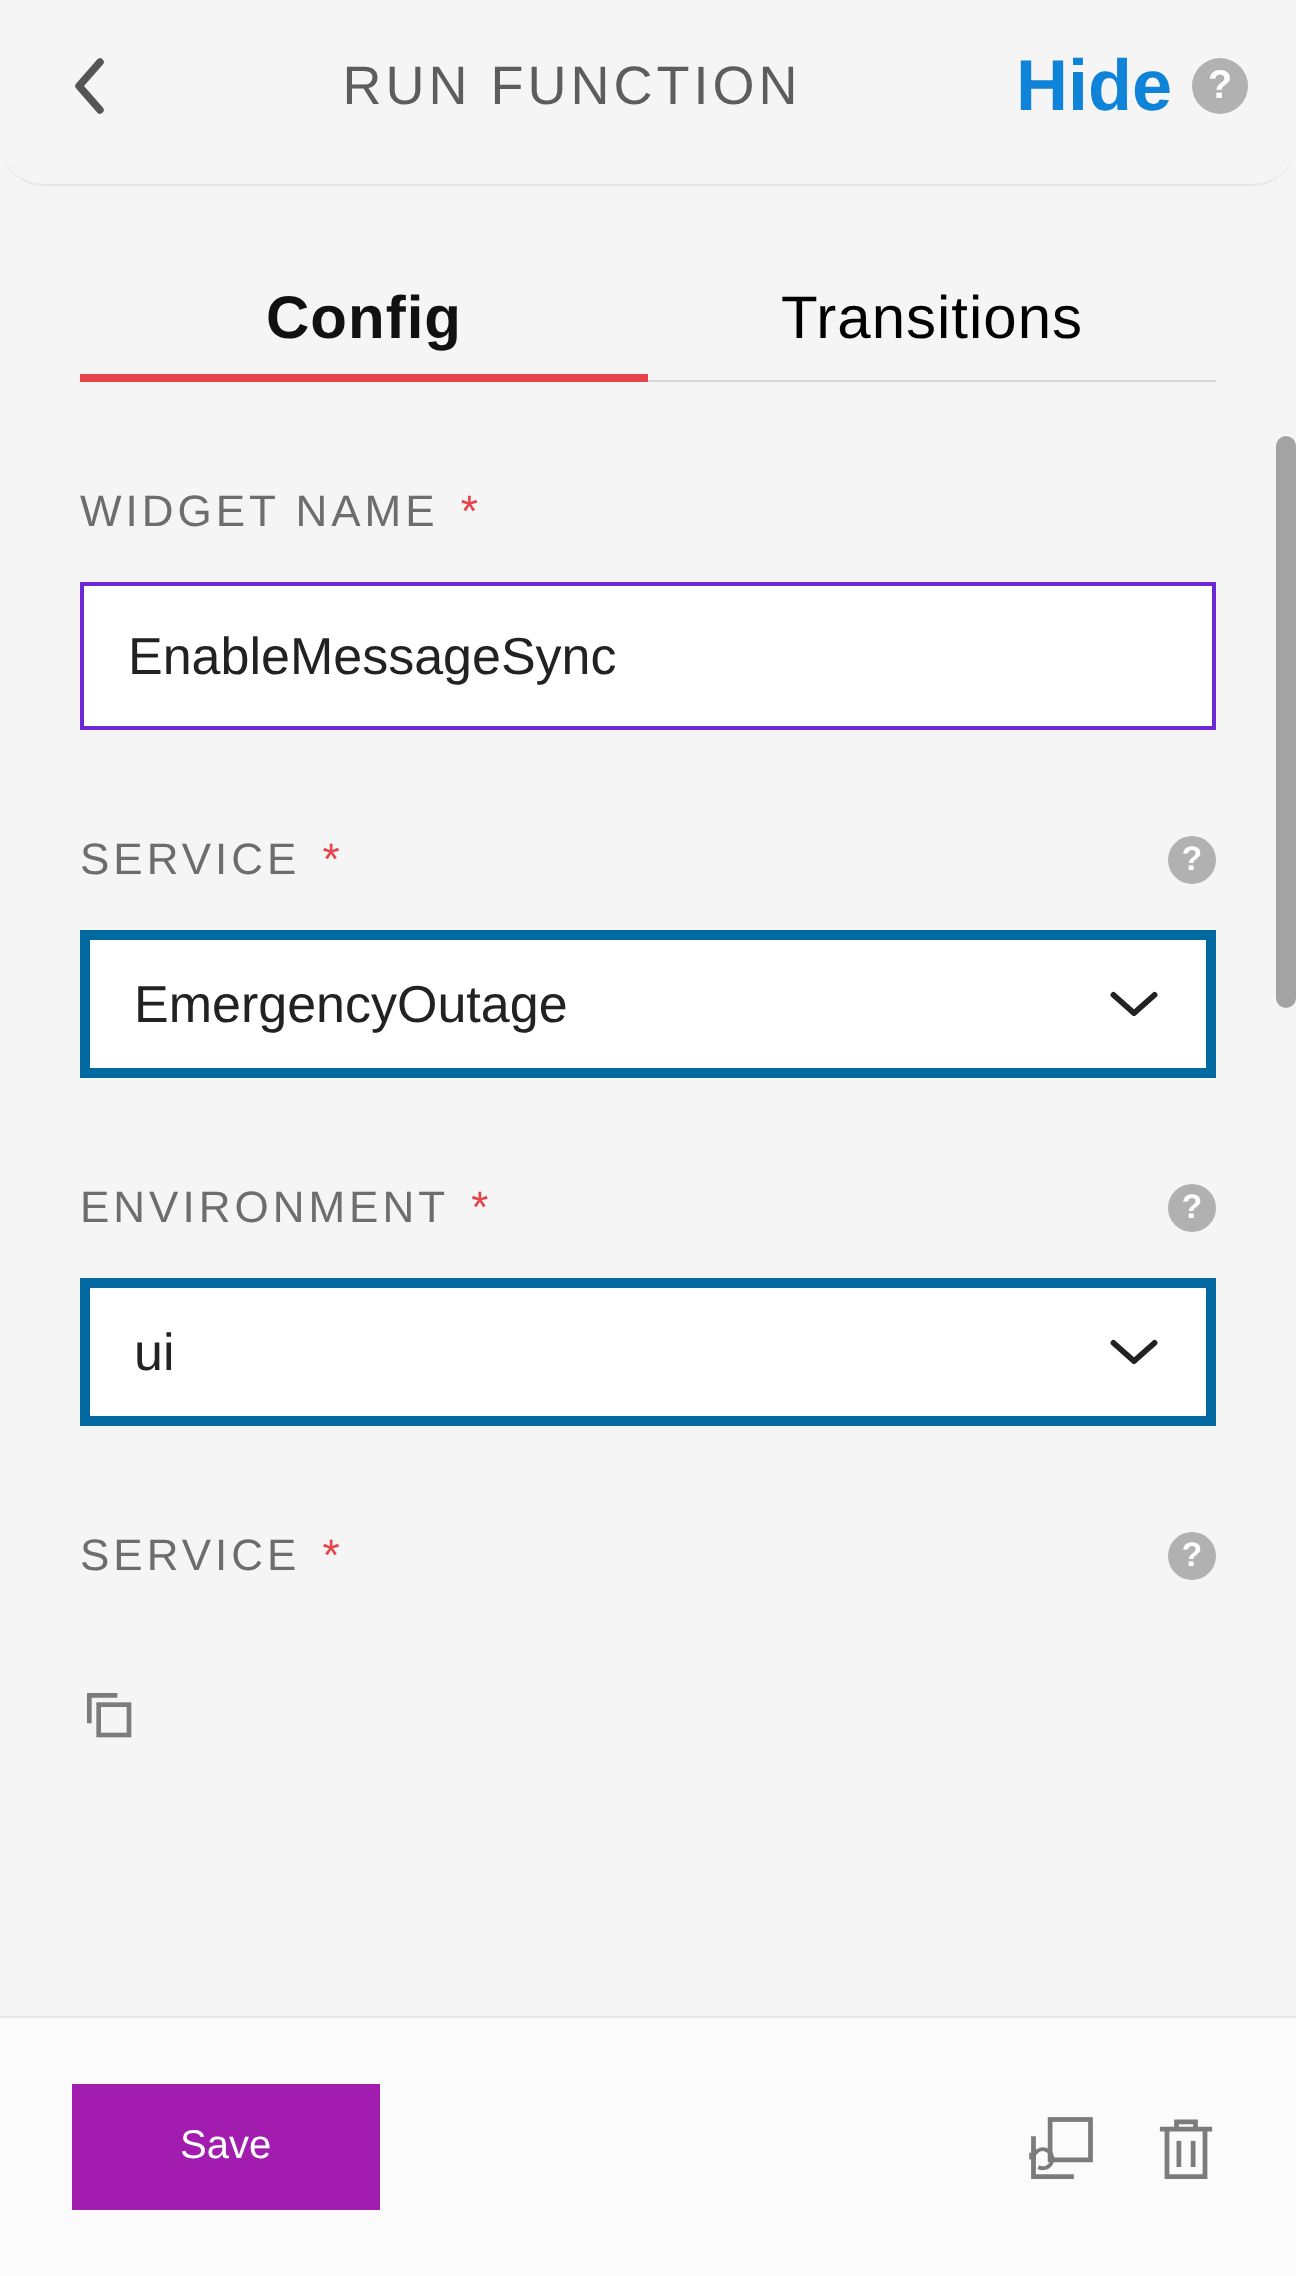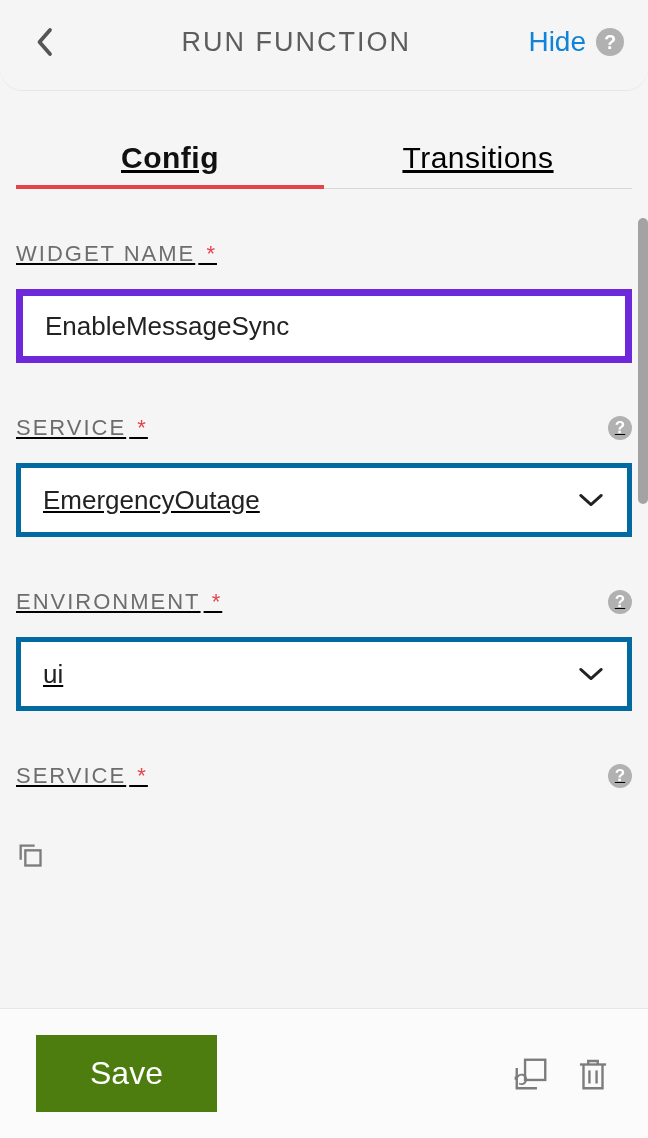--- a/index.html
+++ b/index.html
@@ -44,22 +44,22 @@
       text-align: center;
       flex: 1;
     }
     .header-right {
       display: flex;
       align-items: center;
       gap: 10px;
     }
     .hide-link {
       color: #0e83d8;
-      font-size: 28px;
-      font-weight: 400;
+      font-size: 36px;
+      font-weight: 700;
       cursor: pointer;
       text-decoration: none;
     }
     .help-circle {
       width: 28px;
       height: 28px;
       border-radius: 50%;
       background: #b1b1b1;
       color: #fff;
       display: inline-flex;
@@ -76,25 +76,24 @@
       background: #b1b1b1;
       color: #fff;
       display: inline-flex;
       align-items: center;
       justify-content: center;
       font-size: 17px;
       font-weight: 600;
       cursor: pointer;
     }
     .content {
-      padding: 0 16px;
+      padding: 0 40px;
       overflow-y: auto;
       height: calc(100% - 104px - 130px);
       position: relative;
-      text-decoration: underline;
     }
     .tabs {
       display: flex;
       border-bottom: 1px solid #d8d8d8;
       margin-top: 40px;
     }
     .tab {
       padding: 10px 0;
       font-size: 30px;
       font-weight: 500;
@@ -126,21 +125,21 @@
       letter-spacing: 2px;
       text-align: right;
     }
     .required {
       color: #e7434b;
       margin-left: 3px;
     }
     .form-input {
       width: 100%;
       height: 74px;
-      border: 7px solid #6d28d9;
+      border: 2px solid #6d28d9;
       background: #fff;
       font-size: 26px;
       color: #222;
       padding: 0 22px;
       outline: none;
     }
     .form-select {
       width: 100%;
       height: 74px;
       border: 5px solid #0369a1;
@@ -177,24 +176,24 @@
       width: 100%;
       height: 130px;
       background: #fbfbfb;
       border-top: 1px solid #e6e6e6;
       display: flex;
       align-items: center;
       justify-content: space-between;
       padding: 0 36px;
     }
     .save-btn {
-      background: #4d7c0f;
+      background: #a21caf;
       color: #fff;
       border: none;
-      font-size: 32px;
+      font-size: 20px;
       font-weight: 500;
       padding: 20px 54px;
       cursor: pointer;
     }
     .footer-right {
       display: flex;
       align-items: center;
       gap: 24px;
     }
     .icon-btn {

